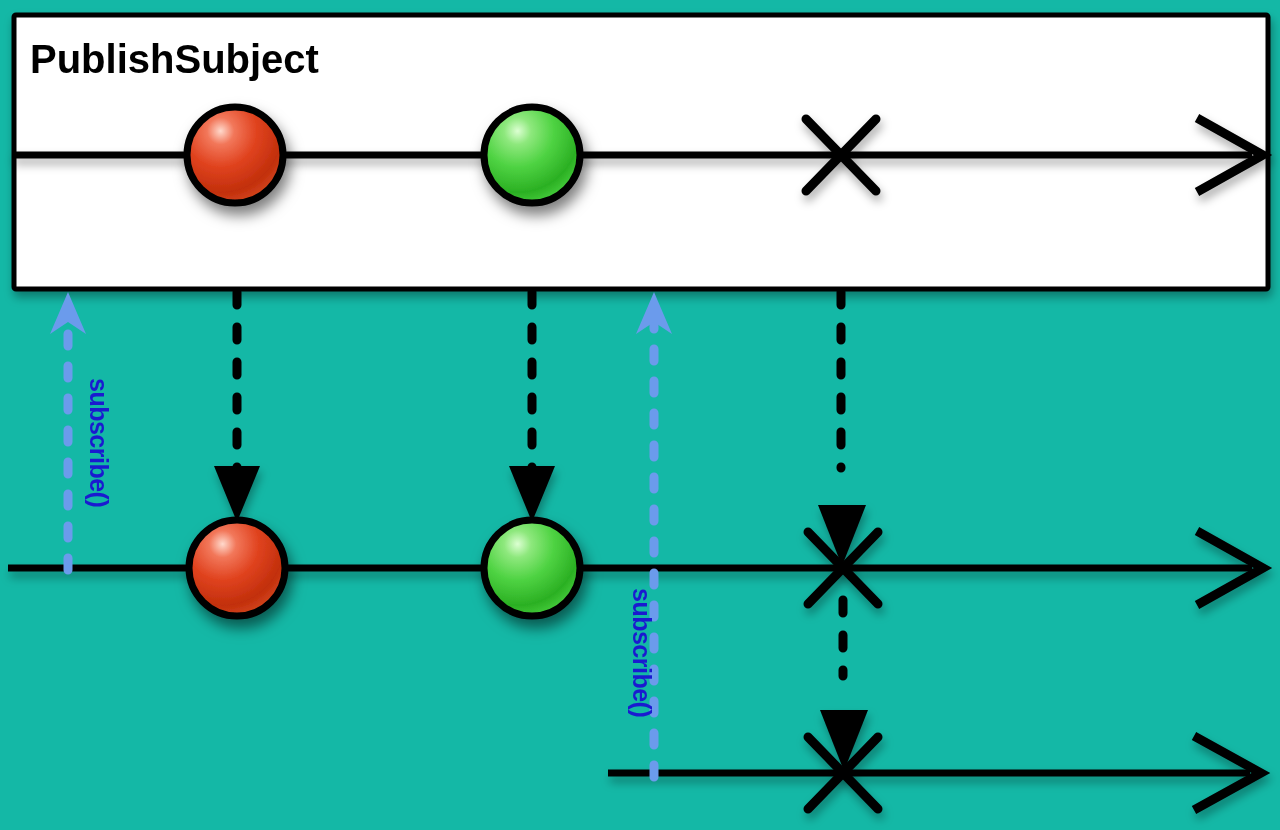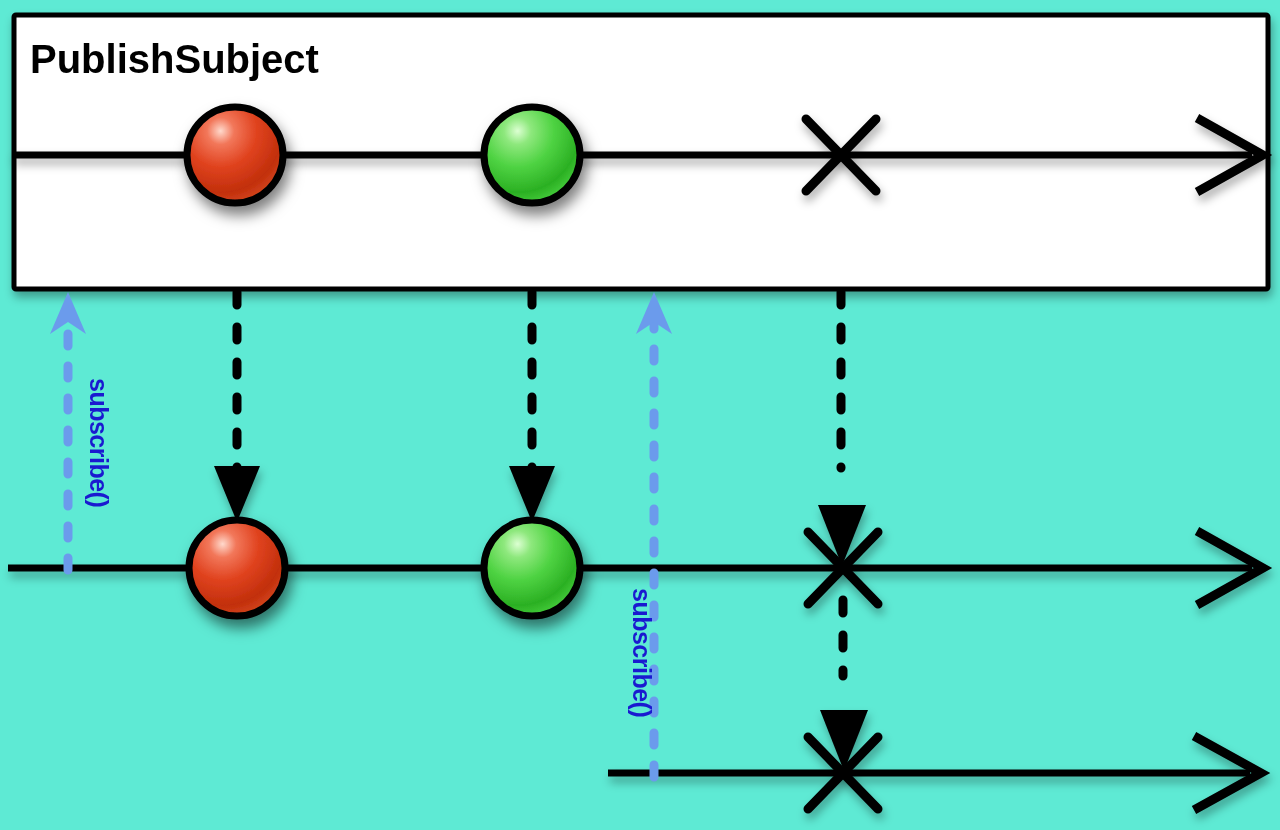--- a/index.html
+++ b/index.html
@@ -8,21 +8,21 @@
     padding: 0;
     background: #ffffff;
   }
   body {
     font-family: "Liberation Sans", sans-serif;
   }
   #stage {
     position: relative;
     width: 1280px;
     height: 830px;
-    background: #5eead4;
+    background: #14b8a6;
     overflow: hidden;
   }
   #stage svg.layer {
     position: absolute;
     left: 0;
     top: 0;
     width: 1280px;
     height: 830px;
   }
   .title-text {

